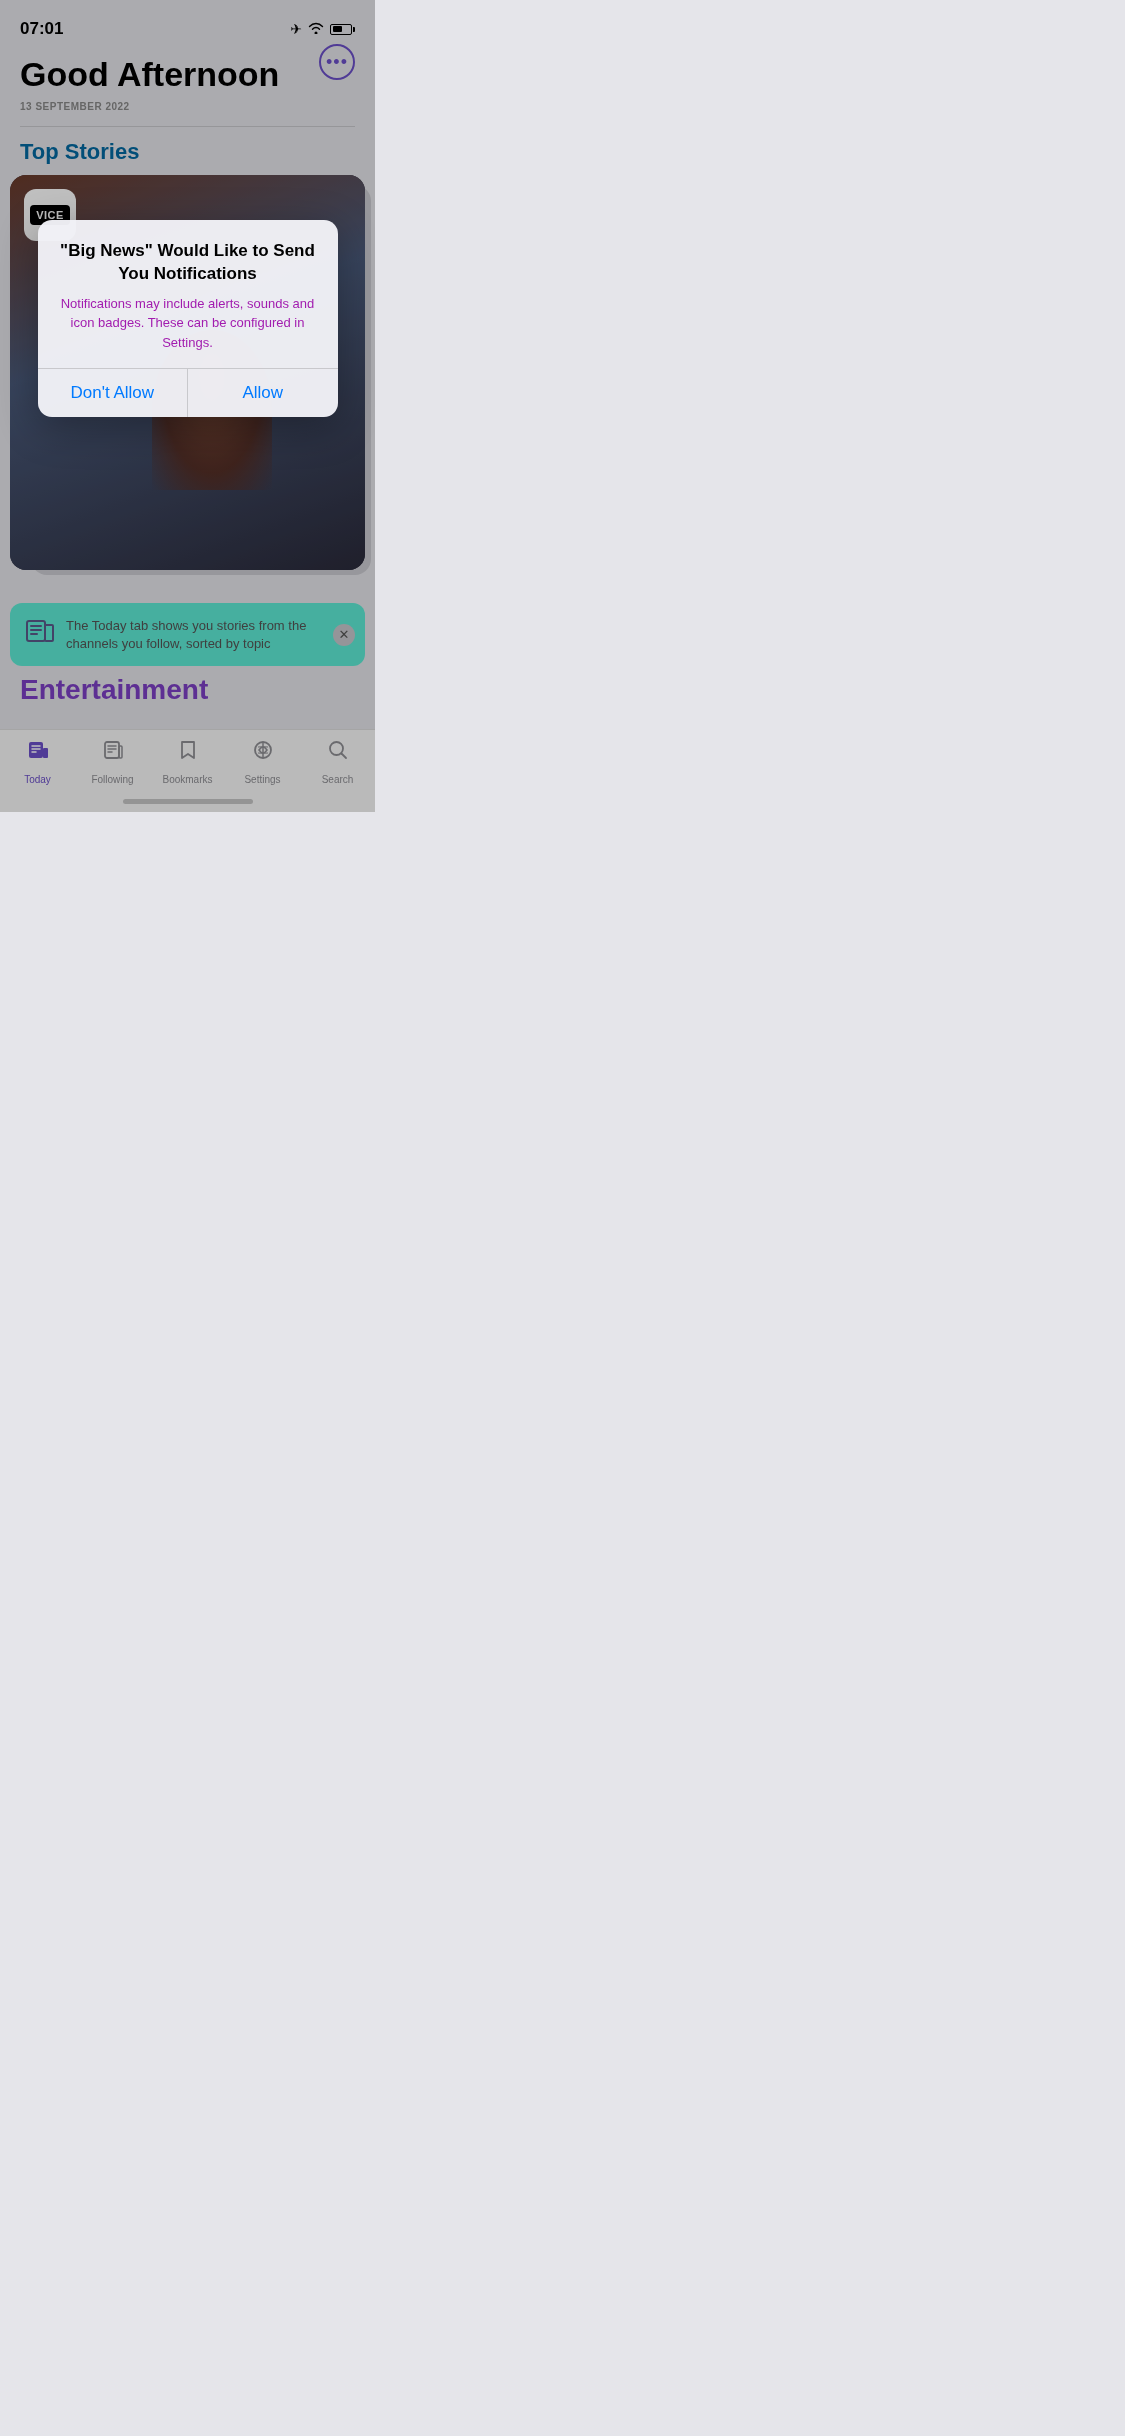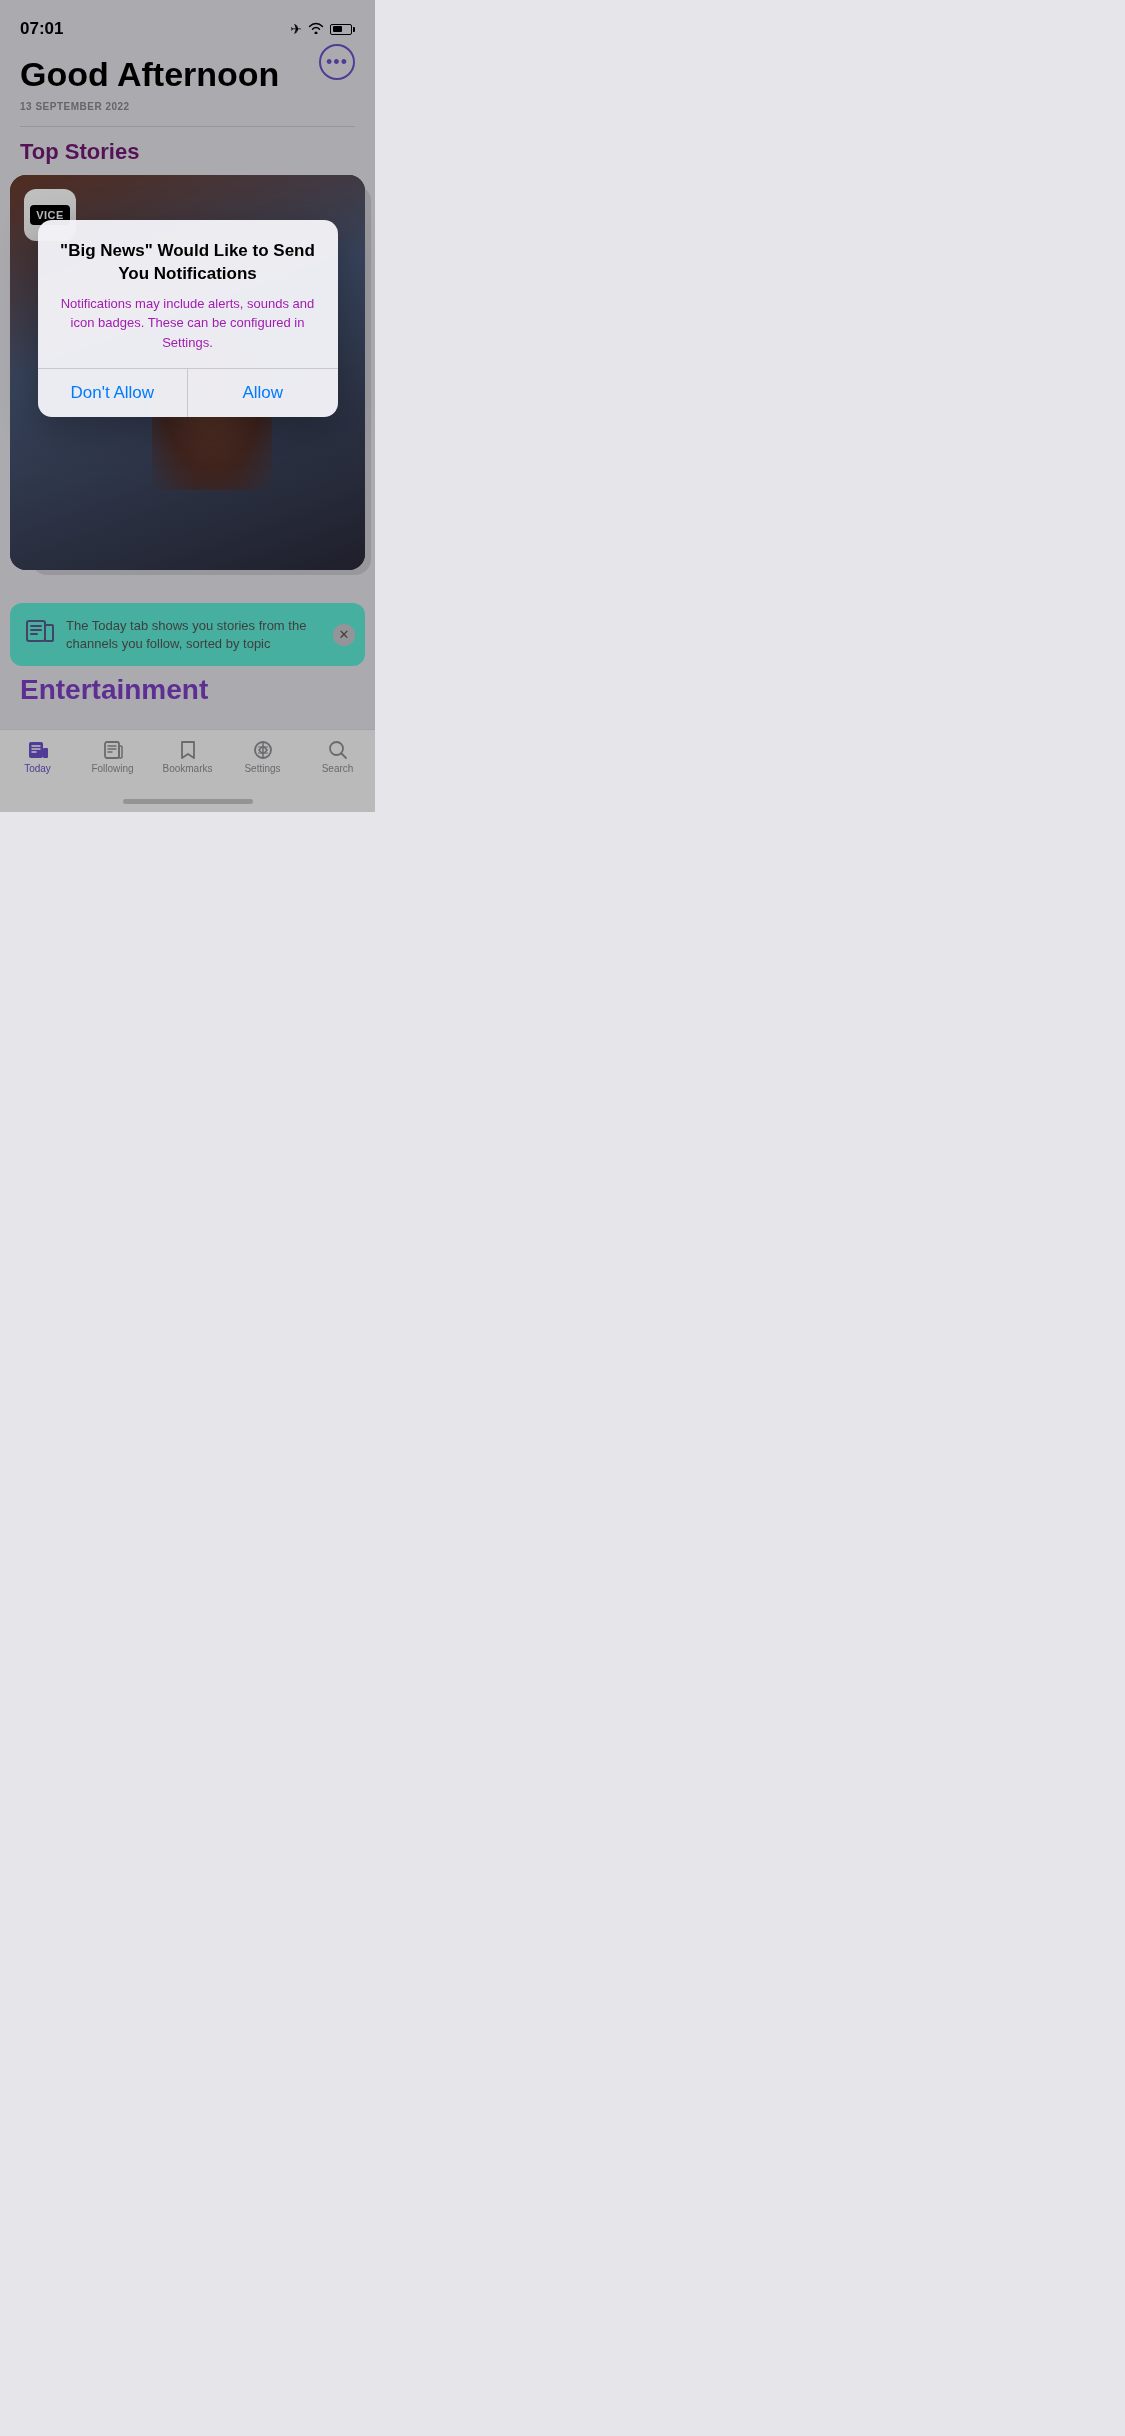--- a/index.html
+++ b/index.html
@@ -72,21 +72,21 @@
     .divider {
       height: 1px;
       background: #c8c8cc;
       margin: 14px 20px 0;
     }
 
     
     .section-title {
       font-size: 22px;
       font-weight: 800;
-      color: #701a75;
+      color: #0369a1;
       padding: 12px 20px 10px;
     }
 
     
     .card-area {
       position: relative;
       margin: 0 10px;
       height: 420px;
     }
     .card-back {
@@ -275,21 +275,21 @@
       border-top: 1px solid #ddd;
       display: flex;
       align-items: flex-start;
       padding-top: 8px;
     }
     .tab-item {
       flex: 1;
       display: flex;
       flex-direction: column;
       align-items: center;
-      gap: 1px;
+      gap: 12px;
       cursor: pointer;
     }
     .tab-icon {
       font-size: 22px;
       color: #8e8e93;
     }
     .tab-icon.active {
       color: #6b4fc8;
     }
     .tab-label {

